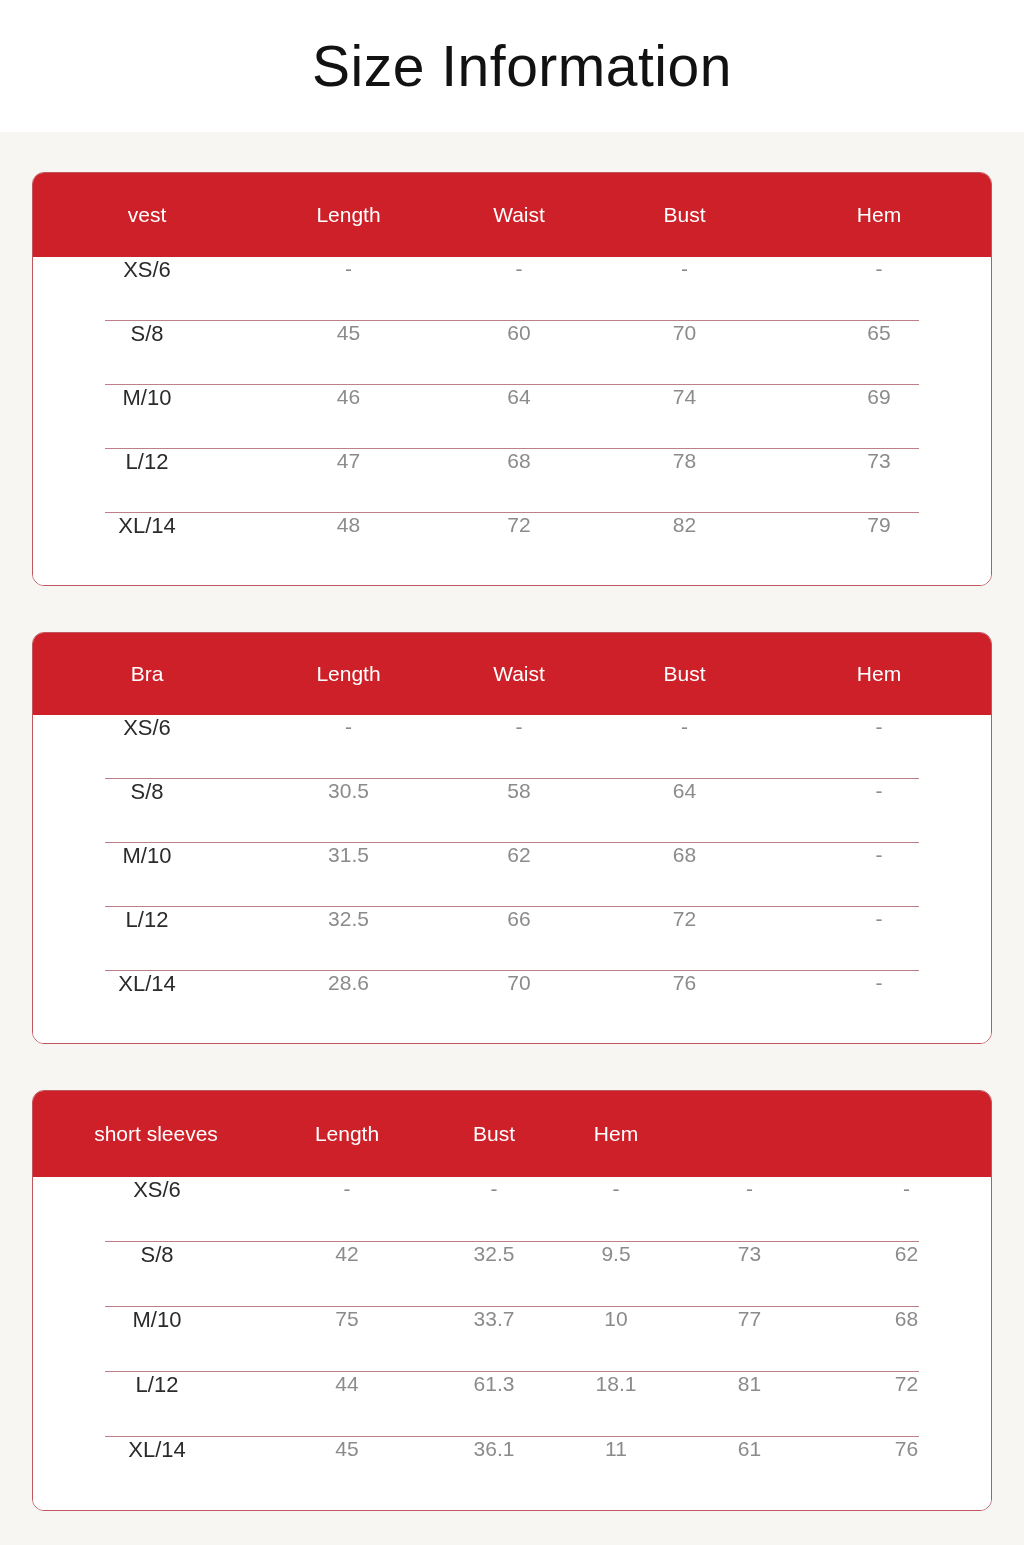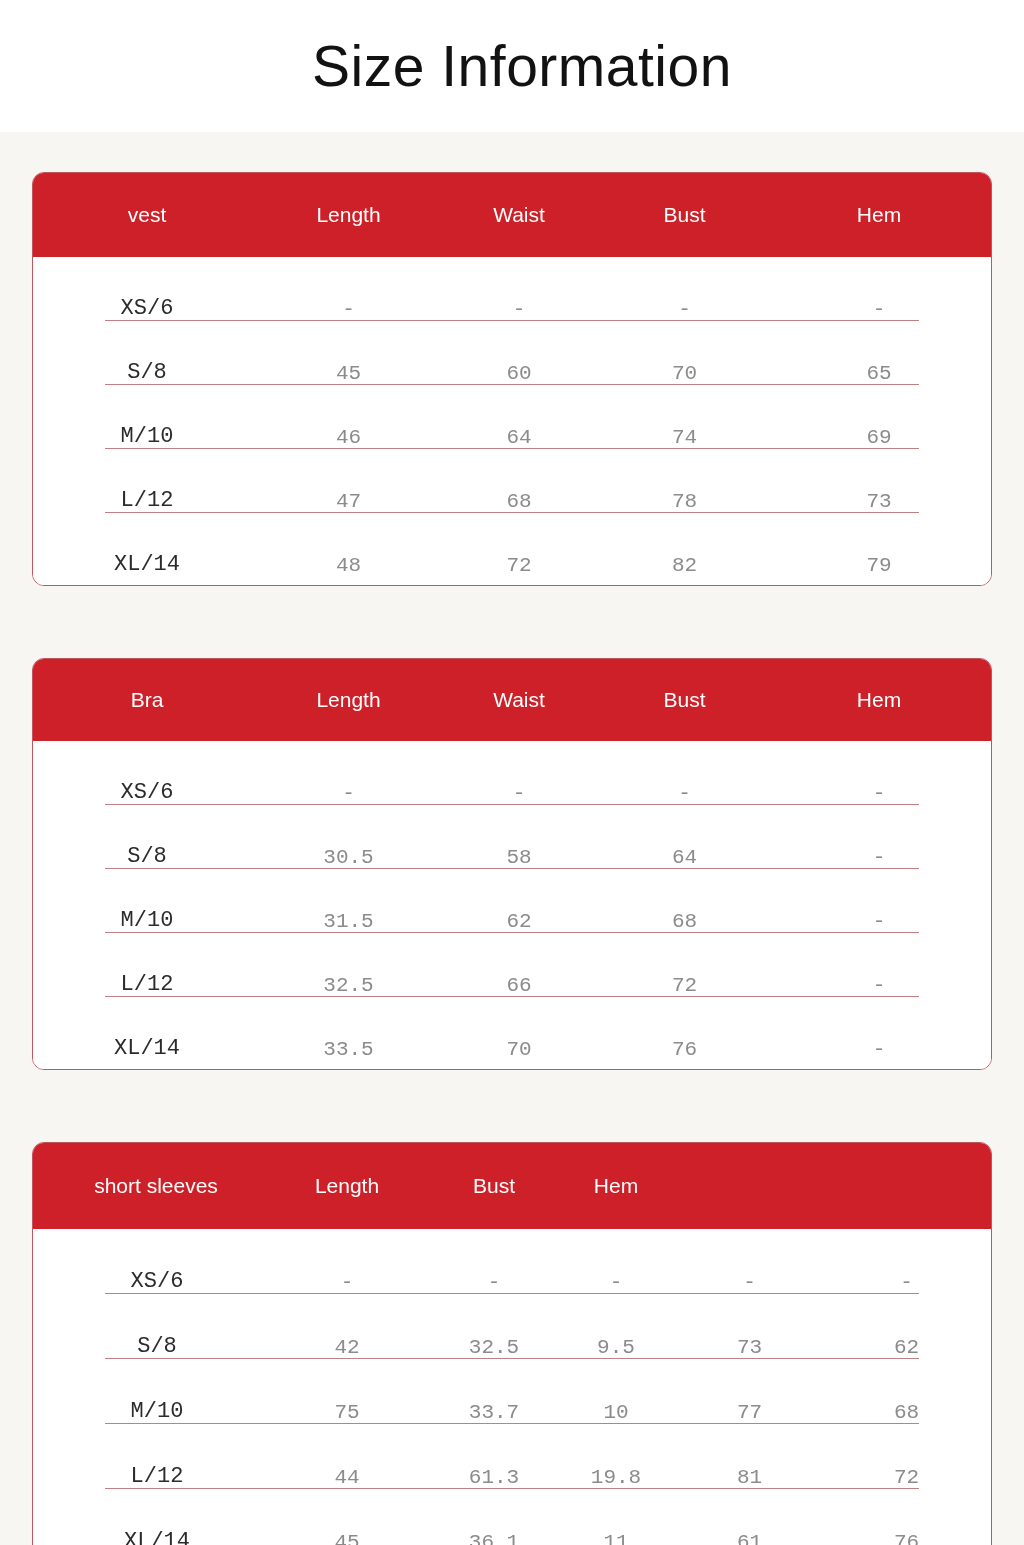--- a/index.html
+++ b/index.html
@@ -57,21 +57,21 @@
   }
 
   
   .card {
     width: 960px;
     background: #ffffff;
     border-radius: 12px;
     border: 1px solid #c0565e;
     box-sizing: border-box;
     overflow: hidden;
-    margin-bottom: 72px;
+    margin-bottom: 46px;
   }
   .card:last-child { margin-bottom: 0; }
 
   .card-header {
     background: #ce2028;
     display: flex;
     align-items: center;
     min-height: 84px;
     box-sizing: border-box;
   }
@@ -85,24 +85,23 @@
     box-sizing: border-box;
   }
 
   .card-body {
     background: #ffffff;
     padding: 0 0 8px 0;
   }
 
   .row {
     display: flex;
-    align-items: flex-end;
+    align-items: flex-start;
     min-height: 64px;
     position: relative;
-    font-family: Liberation Mono, monospace;
   }
   .row .sep {
     position: absolute;
     left: 72px;
     right: 72px;
     bottom: 0;
     height: 1px;
     background: #bf7f86;
   }
   .row:last-child .sep { display: none; }
@@ -252,21 +251,21 @@
         <div class="row cols-5">
           <div class="cell size-label">L/12</div>
           <div class="cell value">32.5</div>
           <div class="cell value">66</div>
           <div class="cell value">72</div>
           <div class="cell value">-</div>
           <div class="sep"></div>
         </div>
         <div class="row cols-5">
           <div class="cell size-label">XL/14</div>
-          <div class="cell value">33.5</div>
+          <div class="cell value">28.6</div>
           <div class="cell value">70</div>
           <div class="cell value">76</div>
           <div class="cell value">-</div>
 
         </div>
       </div>
     </div>
 
     <div class="card card-3">
       <div class="card-header cols-6">
@@ -300,21 +299,21 @@
           <div class="cell value">33.7</div>
           <div class="cell value">10</div>
           <div class="cell value">77</div>
           <div class="cell value">68</div>
           <div class="sep"></div>
         </div>
         <div class="row cols-6">
           <div class="cell size-label">L/12</div>
           <div class="cell value">44</div>
           <div class="cell value">61.3</div>
-          <div class="cell value">19.8</div>
+          <div class="cell value">18.1</div>
           <div class="cell value">81</div>
           <div class="cell value">72</div>
           <div class="sep"></div>
         </div>
         <div class="row cols-6">
           <div class="cell size-label">XL/14</div>
           <div class="cell value">45</div>
           <div class="cell value">36.1</div>
           <div class="cell value">11</div>
           <div class="cell value">61</div>

